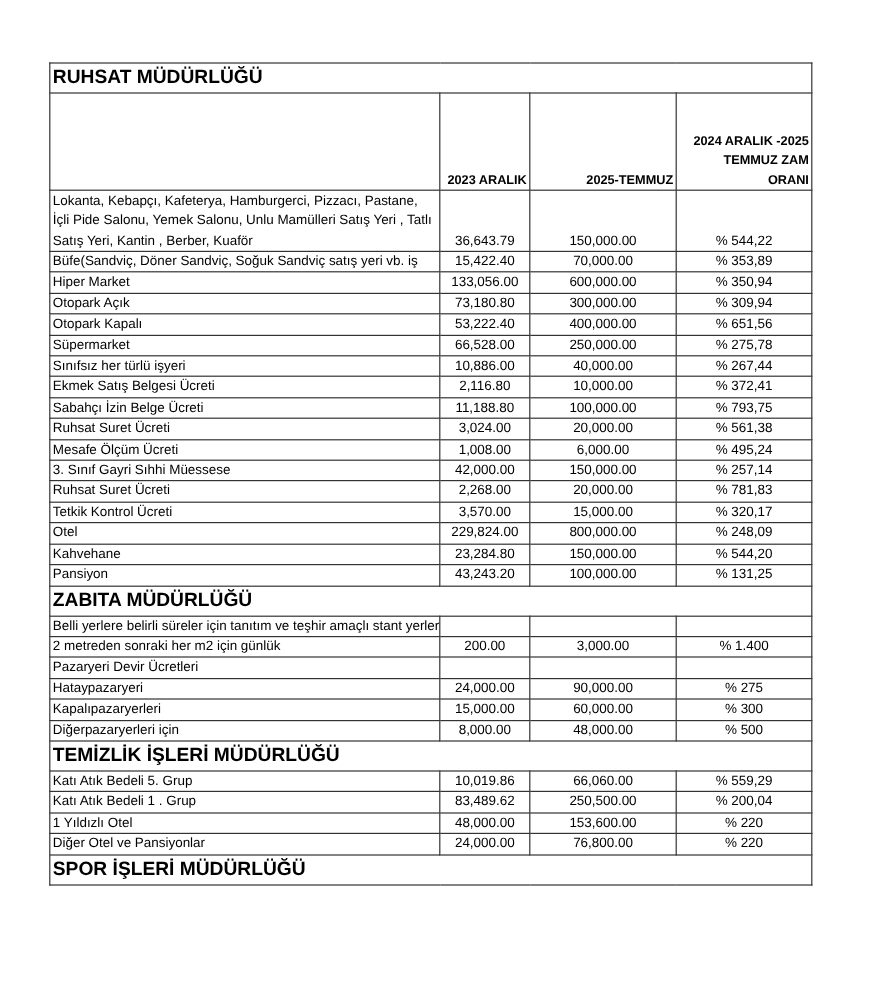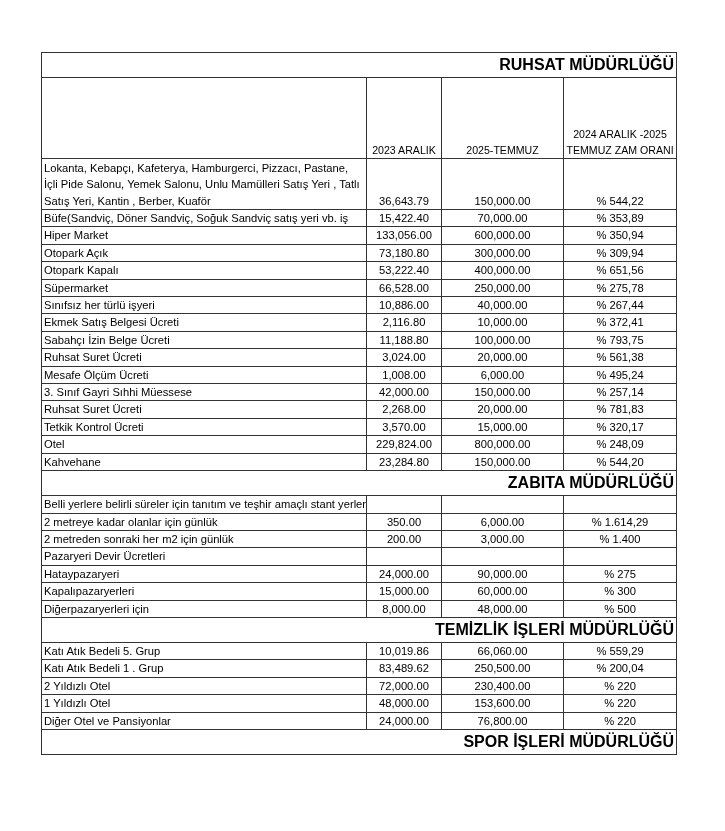--- a/index.html
+++ b/index.html
@@ -1,22 +1,22 @@
 <!DOCTYPE html>
 <html><head>
 <meta charset="utf-8">
 <style>
   html,body{margin:0;padding:0;background:#fff;}
   body{width:725px;height:831px;position:relative;overflow:hidden;font-family:"Liberation Sans",sans-serif;color:#000;}
   table{position:absolute;left:41px;top:52px;border-collapse:collapse;table-layout:fixed;width:635px;}
   col.c1{width:325px;} col.c2{width:75px;} col.c3{width:122px;} col.c4{width:113px;}
   td{border:1px solid #333;padding:0 2px;font-size:11.2px;line-height:16.4px;height:16.4px;white-space:nowrap;overflow:hidden;vertical-align:bottom;}
   td.num{text-align:center;}
-  td.sec{text-align:right;font-weight:bold;font-size:16px;height:24px;line-height:24px;vertical-align:middle;}
-  tr.hdr td{font-weight:normal;font-size:10.6px;line-height:16px;text-align:center;vertical-align:bottom;height:80px;white-space:normal;}
+  td.sec{text-align:left;font-weight:bold;font-size:16px;height:24px;line-height:24px;vertical-align:middle;}
+  tr.hdr td{font-weight:bold;font-size:10.6px;line-height:16px;text-align:right;vertical-align:bottom;height:80px;white-space:normal;}
   tr.tall td{height:50px;}
   td.wrap{white-space:normal;line-height:16.4px;}
 </style>
 </head>
 <body>
 
 <table>
   <colgroup>
       <col class="c1">
       <col class="c2">
@@ -123,33 +123,33 @@
         <td class="num">800,000.00</td>
         <td class="num">% 248,09</td>
       </tr>
       <tr>
         <td>Kahvehane</td>
         <td class="num">23,284.80</td>
         <td class="num">150,000.00</td>
         <td class="num">% 544,20</td>
       </tr>
       <tr>
+        <td>Pansiyon</td>
+        <td class="num">43,243.20</td>
+        <td class="num">100,000.00</td>
+        <td class="num">% 131,25</td>
+      </tr>
+      <tr>
         <td colspan="4" class="sec">ZABITA MÜDÜRLÜĞÜ</td>
       </tr>
       <tr>
         <td>Belli yerlere belirli süreler için tanıtım ve teşhir amaçlı stant yerleri için</td>
         <td class="num"></td>
         <td class="num"></td>
         <td class="num"></td>
-      </tr>
-      <tr>
-        <td>2 metreye kadar olanlar için günlük</td>
-        <td class="num">350.00</td>
-        <td class="num">6,000.00</td>
-        <td class="num">% 1.614,29</td>
       </tr>
       <tr>
         <td>2 metreden sonraki her m2 için günlük</td>
         <td class="num">200.00</td>
         <td class="num">3,000.00</td>
         <td class="num">% 1.400</td>
       </tr>
       <tr>
         <td>Pazaryeri Devir Ücretleri</td>
         <td class="num"></td>
@@ -183,26 +183,20 @@
         <td class="num">66,060.00</td>
         <td class="num">% 559,29</td>
       </tr>
       <tr>
         <td>Katı Atık Bedeli 1 . Grup</td>
         <td class="num">83,489.62</td>
         <td class="num">250,500.00</td>
         <td class="num">% 200,04</td>
       </tr>
       <tr>
-        <td>2 Yıldızlı Otel</td>
-        <td class="num">72,000.00</td>
-        <td class="num">230,400.00</td>
-        <td class="num">% 220</td>
-      </tr>
-      <tr>
         <td>1 Yıldızlı Otel</td>
         <td class="num">48,000.00</td>
         <td class="num">153,600.00</td>
         <td class="num">% 220</td>
       </tr>
       <tr>
         <td>Diğer Otel ve Pansiyonlar</td>
         <td class="num">24,000.00</td>
         <td class="num">76,800.00</td>
         <td class="num">% 220</td>

